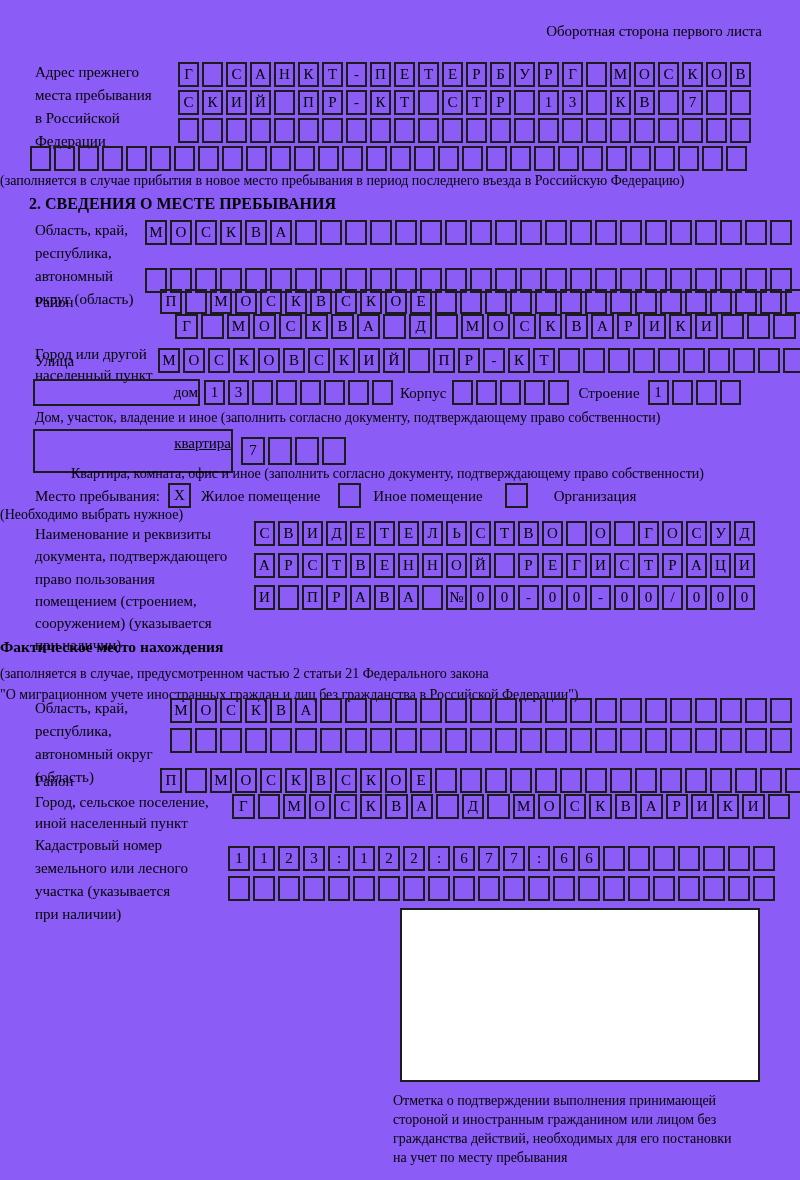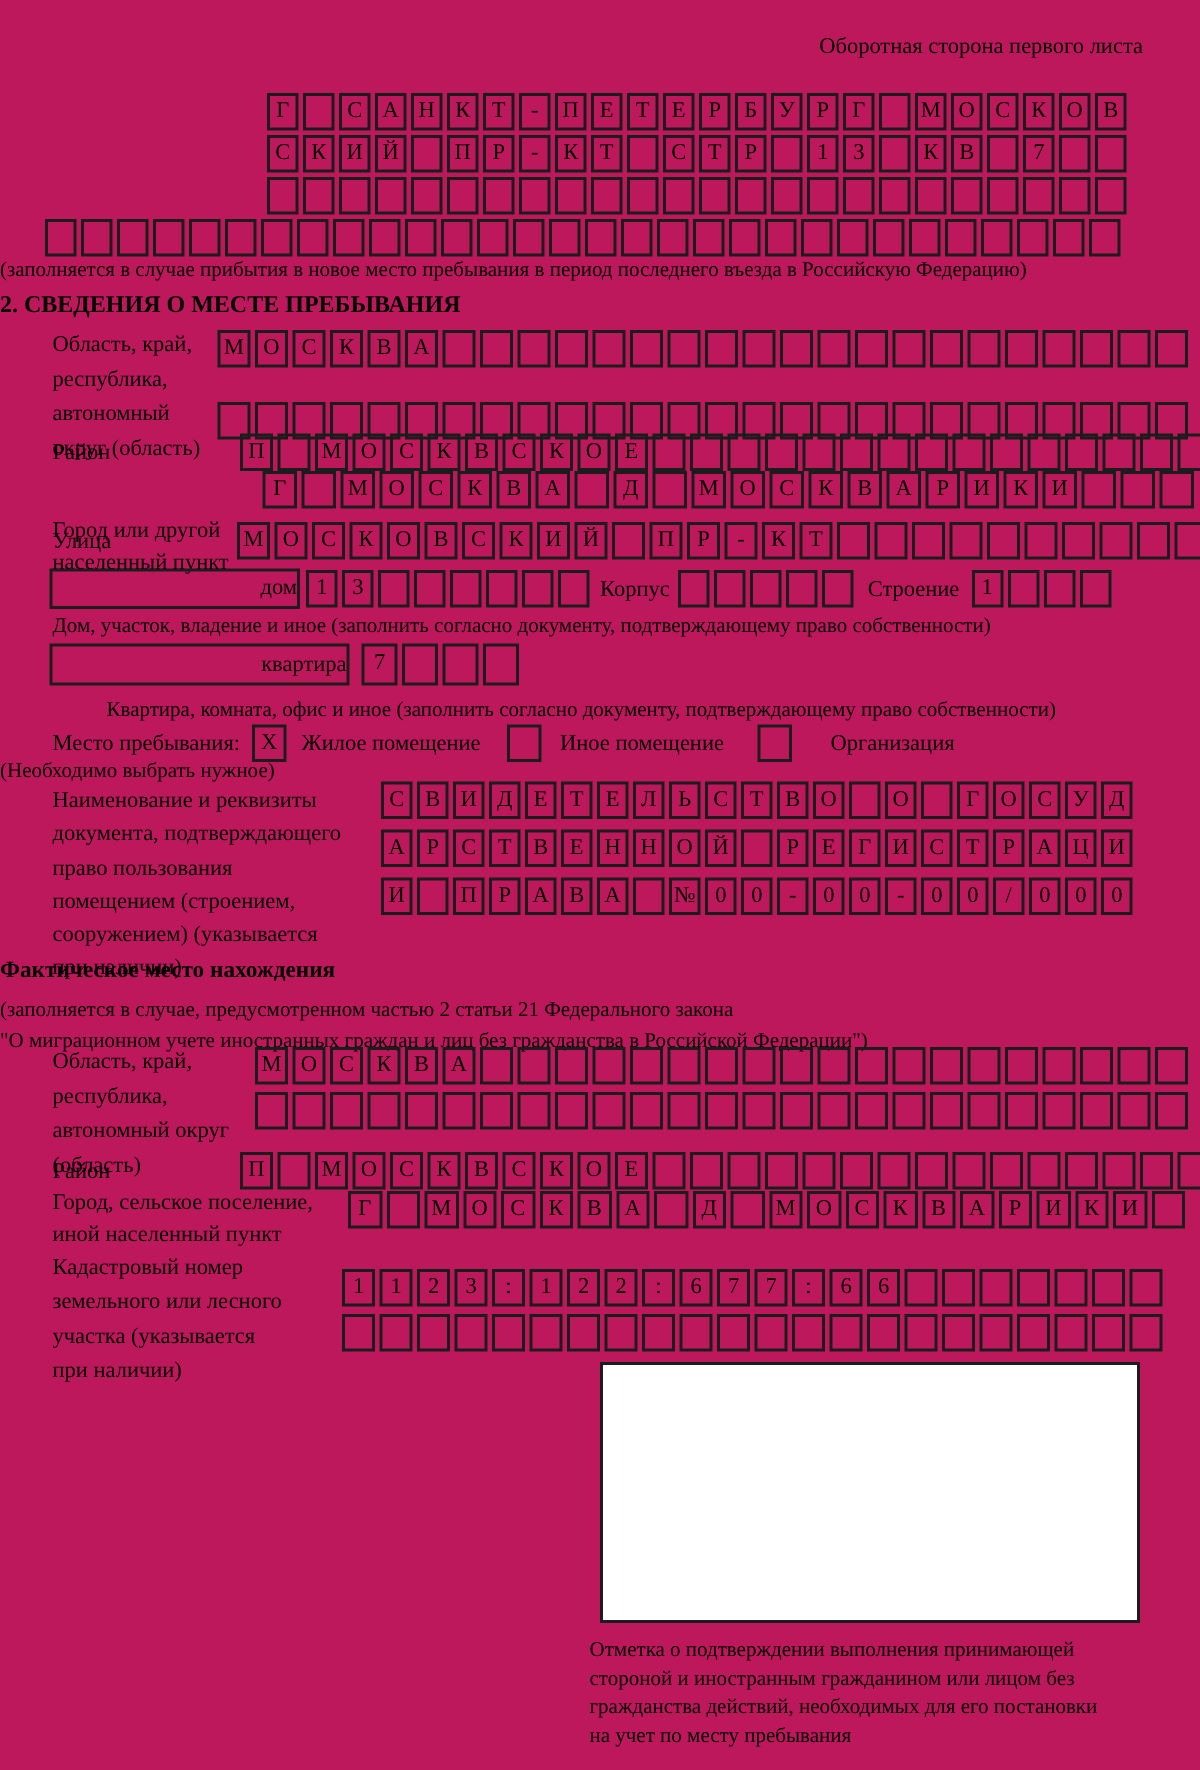--- a/index.html
+++ b/index.html
@@ -1,17 +1,17 @@
 <!DOCTYPE html>
 <html><head>
 <meta charset="utf-8">
 <style>
   html,body { margin:0; padding:0; background:#ffffff; }
   .page {
-    position:relative; width:800px; height:1180px; background:#be185d;
+    position:relative; width:800px; height:1180px; background:#8b5cf6;
     color:#000; font-family:"Liberation Serif","DejaVu Serif",serif;
     overflow:hidden;
   }
   .abs { position:absolute; }
   .lbl { font-size:15px; line-height:22px; }
   .multiline { white-space:pre-line; }
   .caption { font-size:14px; }
   .center { }
   .bold { font-weight:bold; }
 
@@ -38,20 +38,24 @@
   .flexrow { display:flex; align-items:center; }
   .stamp-box { box-sizing:border-box; border:2px solid #1c1c1c; background:#fff; }
 </style>
 </head>
 <body>
 
 <div class="page">
 
   <div class="abs lbl" style="top:20px; right:38px;">Оборотная сторона первого листа</div>
 
+  <div class="abs lbl multiline" style="left:35px; top:61px; line-height:23px;">Адрес прежнего
+места пребывания
+в Российской
+Федерации</div>
   <div class="abs cells p24" style="left:178px; top:62px;">
       <span class="cell">Г</span>
       <span class="cell"></span>
       <span class="cell">С</span>
       <span class="cell">А</span>
       <span class="cell">Н</span>
       <span class="cell">К</span>
       <span class="cell">Т</span>
       <span class="cell">-</span>
       <span class="cell">П</span>
@@ -150,21 +154,21 @@
       <span class="cell"></span>
       <span class="cell"></span>
       <span class="cell"></span>
       <span class="cell"></span>
       <span class="cell"></span>
       <span class="cell"></span>
       <span class="cell"></span>
     </div>
   <div class="abs caption center" style="left:0; top:173px; width:800px;">(заполняется в случае прибытия в новое место пребывания в период последнего въезда в Российскую Федерацию)</div>
 
-  <div class="abs center bold" style="left:0; top:195px; width:720px; font-size:16px;">2. СВЕДЕНИЯ О МЕСТЕ ПРЕБЫВАНИЯ</div>
+  <div class="abs center bold" style="left:0; top:195px; width:720px; font-size:16px;padding-left:29px;">2. СВЕДЕНИЯ О МЕСТЕ ПРЕБЫВАНИЯ</div>
 
   <div class="abs lbl multiline" style="left:35px; top:219px; line-height:23px;">Область, край,
 республика,
 автономный
 округ (область)</div>
   <div class="abs cells p25" style="left:145px; top:220px;">
       <span class="cell">М</span>
       <span class="cell">О</span>
       <span class="cell">С</span>
       <span class="cell">К</span>
@@ -333,21 +337,21 @@
     <div class="cells p24">
         <span class="cell">1</span>
         <span class="cell"></span>
         <span class="cell"></span>
         <span class="cell"></span>
       </div>
   </div>
   <div class="abs caption" style="left:35px; top:410px;">Дом, участок, владение и иное (заполнить согласно документу, подтверждающему право собственности)</div>
 
   <div class="abs flexrow" style="left:33px; top:429px;">
-    <div class="boxfield" style="width:200px; height:28px; line-height:24px;">квартира</div>
+    <div class="boxfield" style="width:200px; height:44px; line-height:24px;text-decoration:underline;">квартира</div>
     <div class="cells pk" style="margin-left:8px;">
         <span class="cell">7</span>
         <span class="cell"></span>
         <span class="cell"></span>
         <span class="cell"></span>
       </div>
   </div>
   <div class="abs caption" style="left:35px; top:466px;margin-left:36px;">Квартира, комната, офис и иное (заполнить согласно документу, подтверждающему право собственности)</div>
 
   <div class="abs caption center" style="left:0; top:507px; width:664px;">(Необходимо выбрать нужное)</div>

